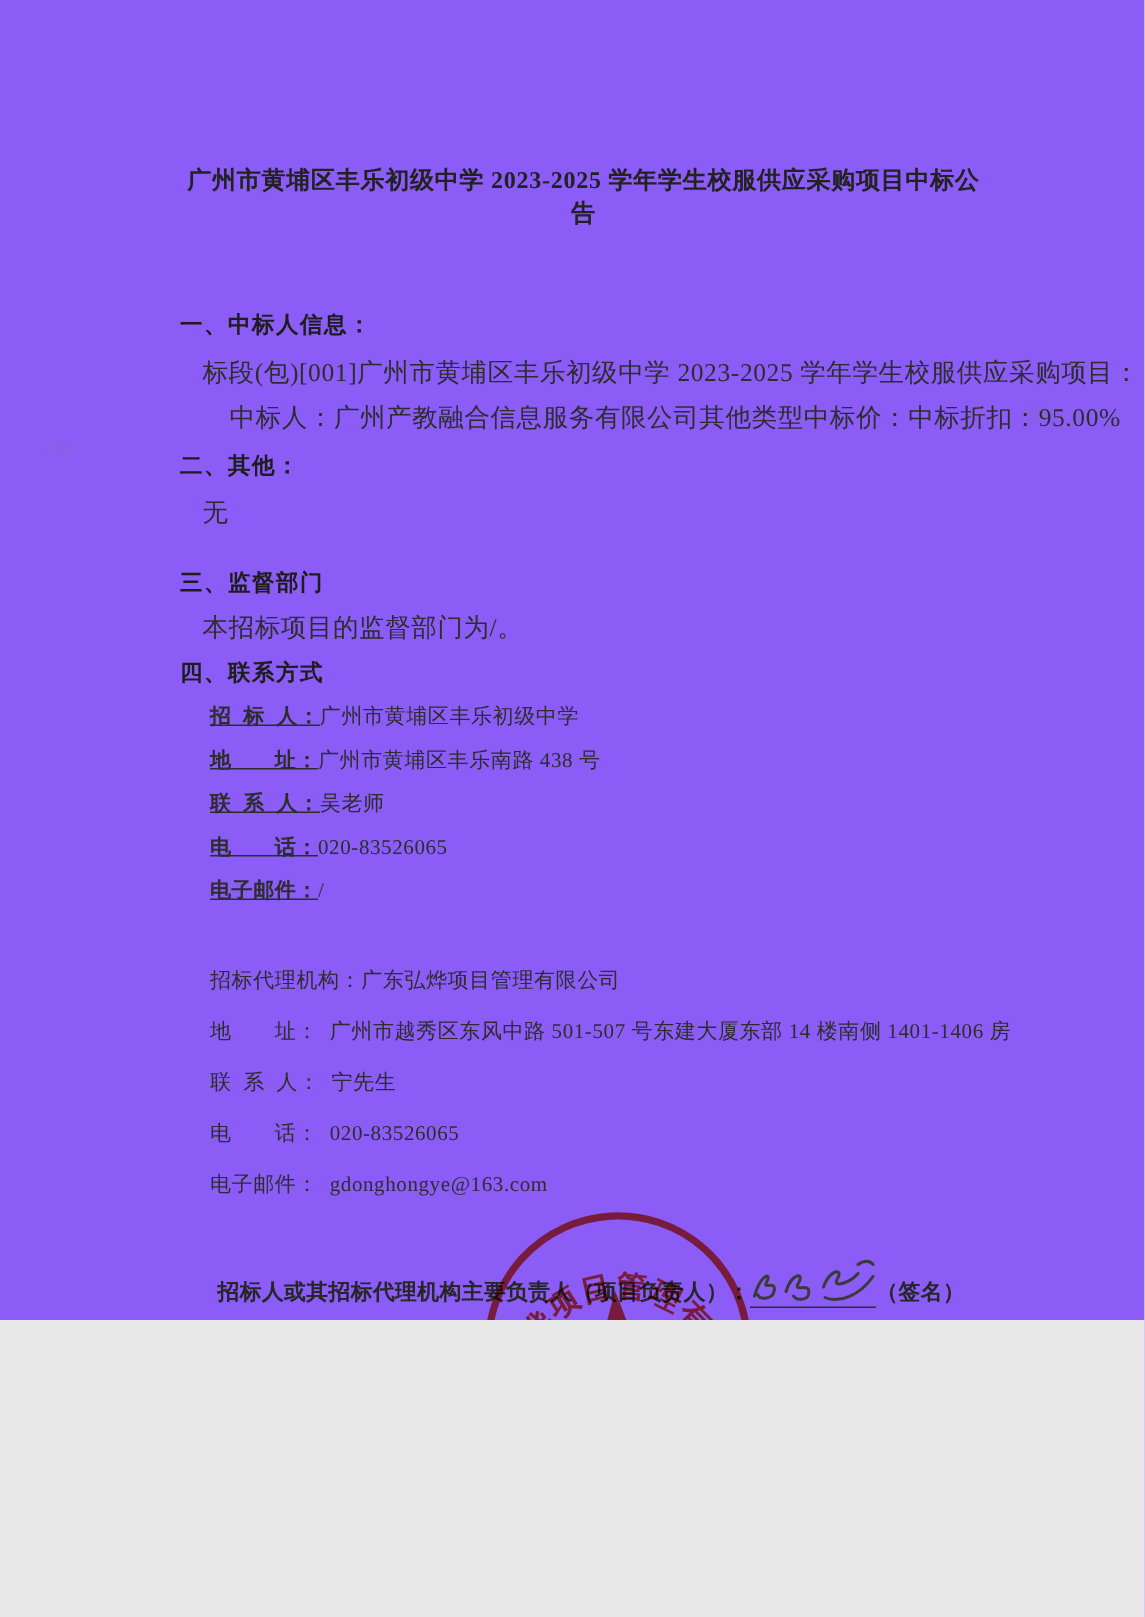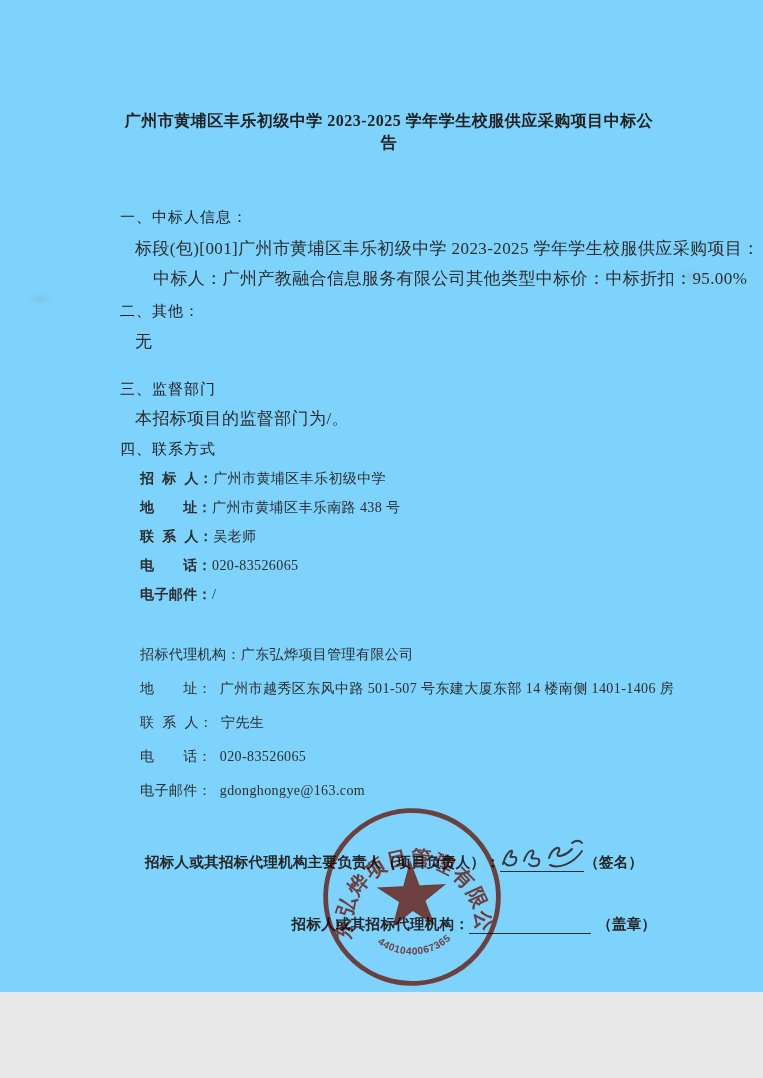--- a/index.html
+++ b/index.html
@@ -1,20 +1,20 @@
 <!DOCTYPE html>
 <html><head>
 <meta charset="utf-8">
 <style>
   * { margin:0; padding:0; box-sizing:border-box; }
   html,body { background:#e8e8e8; }
   .page {
     position:relative;
-    width:763px; height:992px;
-    background:#7dd3fc;
+    width:763px; height:880px;
+    background:#8b5cf6;
     font-family:"Liberation Serif", serif;
     color:#2d2d2d;
     overflow:hidden;
     margin:0 auto;
   }
   .content {
     position:absolute;
     left:120px; top:110px;
     width:538px;
     z-index:1;
@@ -24,37 +24,37 @@
     text-align:center; line-height:22px;
     letter-spacing:.5px; color:#222;
   }
   .subtitle {
     margin-top:11px;
     font-size:15px; font-weight:bold;
     text-align:center; line-height:18px;
     letter-spacing:1px; color:#222;
   }
   h2.sec {
-    font-size:15px; font-weight:normal;
+    font-size:15px; font-weight:bold;
     line-height:18px; letter-spacing:1px; color:#1d1d1d;
   }
   .sec-1 { margin-top:54px; }
   .sec-2 { margin-top:15px; }
   .sec-3 { margin-top:30px; }
   .sec-4 { margin-top:13px; }
   .body-line { font-size:17px; line-height:16px; letter-spacing:.4px; }
   .lot-line    { margin-top:15px; padding-left:15px; white-space:nowrap; }
   .winner-row  { margin-top:14px; padding-left:33px; display:flex; white-space:nowrap; }
   .winner-price{ margin-left:auto;font-family:Liberation Serif, serif; }
   .other-body  { margin-top:14px; padding-left:15px; }
   .sup-body    { margin-top:13px; padding-left:15px; }
   .rows { margin-top:13px; padding-left:20px; }
   .rows .row { margin-bottom:13px; font-size:14px; line-height:16px; display:flex; white-space:pre; letter-spacing:.4px; }
   .rows .lbl { font-weight:normal; white-space:pre; }
-  .rows.tenderer .lbl { font-weight:bold; }
+  .rows.tenderer .lbl { font-weight:bold;text-decoration:underline; }
   .agency { margin-top:44px; }
   .agency .row { margin-bottom:18px; }
   .sign-row {
     margin-top:53px; padding-left:25px;
     font-size:14.5px; line-height:20px; letter-spacing:.3px;
     white-space:nowrap; font-weight:bold; color:#262626;
   }
   .stamp-row {
     margin-top:42px; padding-left:170px;
     font-size:14.5px; line-height:20px; letter-spacing:.3px;

